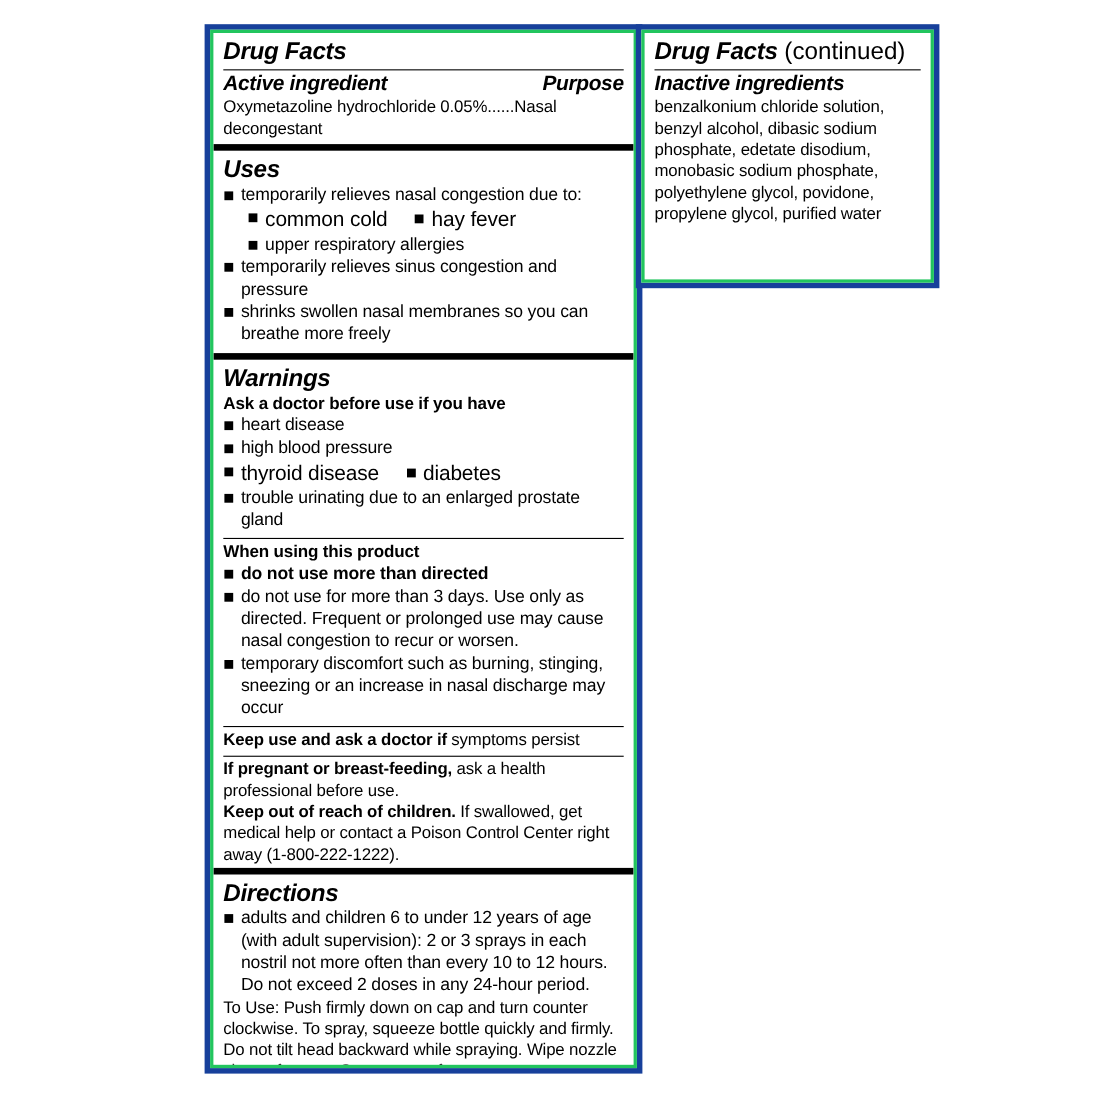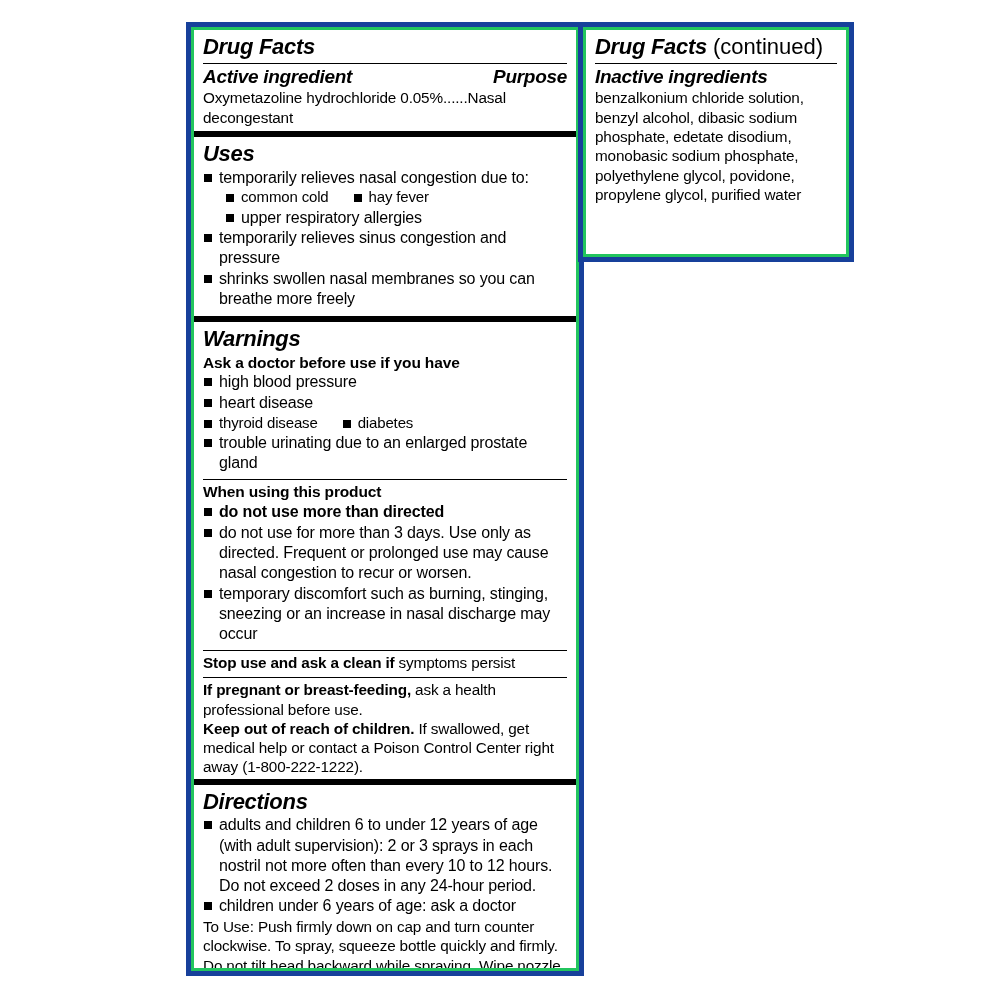--- a/index.html
+++ b/index.html
@@ -127,21 +127,21 @@
     width: 8px;
     height: 8px;
     background: #000;
   }
   ul.bul > li.bold { font-weight: bold; }
 
   
   .bul-pair {
     position: relative;
     padding-left: 16px;
-    font-size: 15px;
+    font-size: 19px;
     line-height: 1.26;
     letter-spacing: -0.15px;
     margin: 0.5px 0;
   }
   .bul-pair::before {
     content: "";
     position: absolute;
     left: 1px;
     top: 6px;
     width: 8px;
@@ -206,62 +206,61 @@
           <li>shrinks swollen nasal membranes so you can breathe more freely</li>
         </ul>
       </div>
 
       <div class="rule-thick"></div>
 
       <div class="block" style="padding-bottom:2px;">
         <div class="title" style="margin-bottom:0;">Warnings</div>
         <div class="heading-bold">Ask a doctor before use if you have</div>
         <ul class="bul">
+          <li>heart disease</li>
           <li>high blood pressure</li>
-          <li>heart disease</li>
         </ul>
         <div class="bul-pair">
           <span>thyroid disease</span><span class="second">diabetes</span>
         </div>
         <ul class="bul">
           <li>trouble urinating due to an enlarged prostate gland</li>
         </ul>
 
         <div class="rule-hair" style="margin-top:6px;"></div>
 
         <div class="heading-bold">When using this product</div>
         <ul class="bul">
           <li class="bold">do not use more than directed</li>
           <li>do not use for more than 3 days. Use only as directed. Frequent or prolonged use may cause nasal congestion to recur or worsen.</li>
           <li>temporary discomfort such as burning, stinging, sneezing or an increase in nasal discharge may occur</li>
         </ul>
 
         <div class="rule-hair" style="margin-top:6px;"></div>
 
         <div class="body-text">
-          <b>Stop use and ask a clean if</b><span> symptoms persist</span>
+          <b>Keep use and ask a doctor if</b><span> symptoms persist</span>
         </div>
 
         <div class="rule-hair" style="margin-top:5px;"></div>
 
         <div class="body-text">
           <b>If pregnant or breast-feeding,</b><span> ask a health professional before use.</span>
         </div>
         <div class="body-text">
           <b>Keep out of reach of children.</b><span> If swallowed, get medical help or contact a Poison Control Center right away (1-800-222-1222).</span>
         </div>
       </div>
 
       <div class="rule-thick"></div>
 
       <div class="block" style="padding-bottom:6px;">
         <div class="title" style="margin-bottom:1px;">Directions</div>
         <ul class="bul">
           <li>adults and children 6 to under 12 years of age (with adult supervision): 2 or 3 sprays in each nostril not more often than every 10 to 12 hours. Do not exceed 2 doses in any 24-hour period.</li>
-          <li>children under 6 years of age: ask a doctor</li>
         </ul>
         <div class="body-text">To Use: Push firmly down on cap and turn counter clockwise. To spray, squeeze bottle quickly and firmly. Do not tilt head backward while spraying. Wipe nozzle clean after use. Secure cap after use.</div>
       </div>
 
     </div>
   </div>
 
   <div class="panel" id="right-panel">
     <div class="panel-inner">
 

